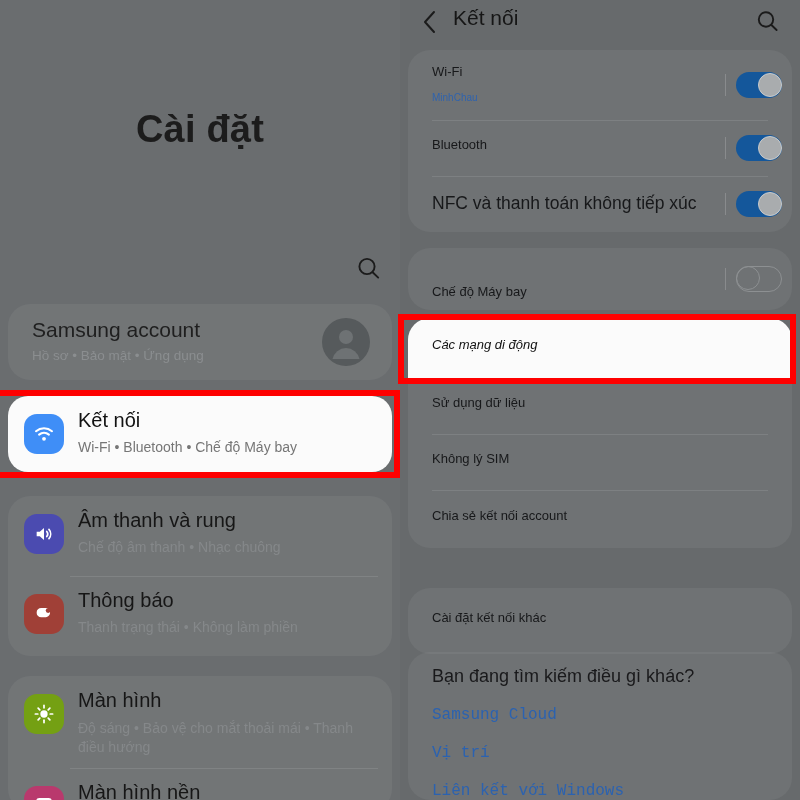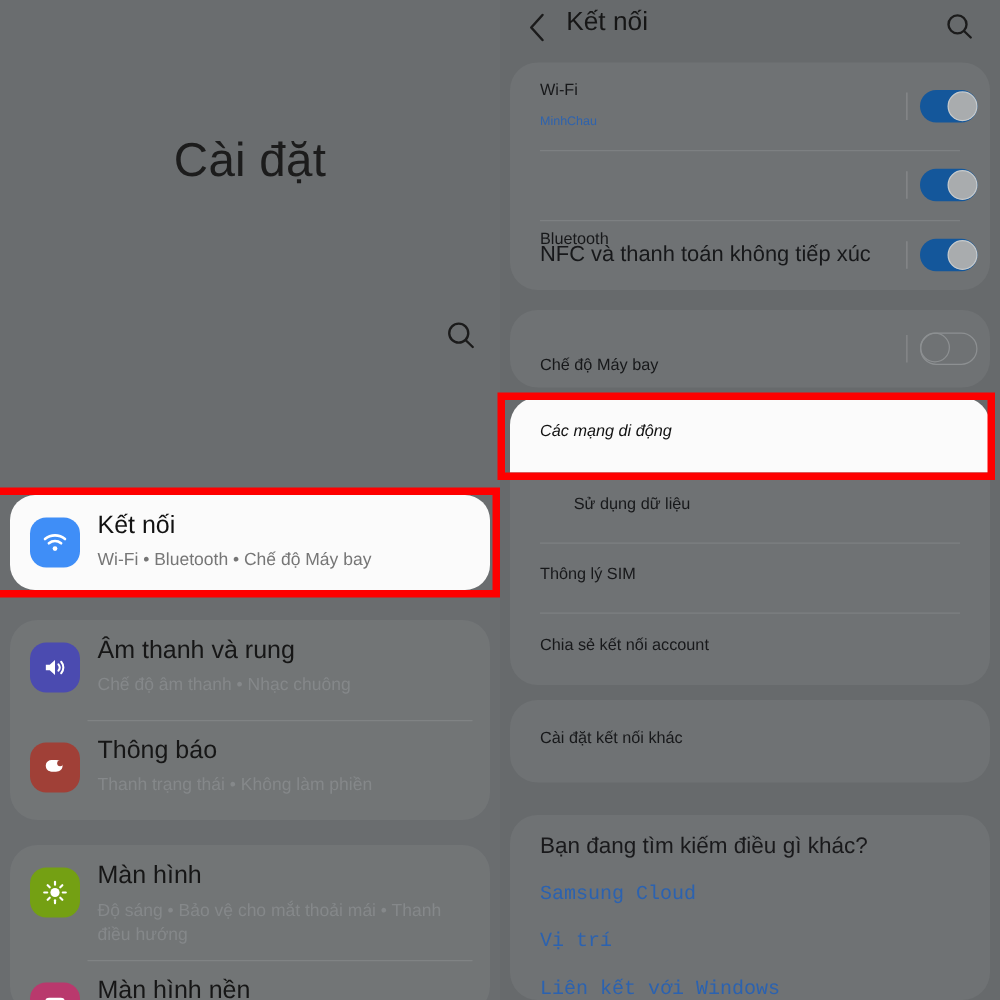--- a/index.html
+++ b/index.html
@@ -15,21 +15,21 @@
     position: absolute; top: 0; width: 400px; height: 800px;
     overflow: hidden;
   }
   #left-pane  { left: 0;   background: #6a6d6f; }
   #right-pane { left: 400px; background: #676a6c; }
 
   
   .settings-title {
     position: absolute; top: 108px; left: 0; width: 400px;
     text-align: center;
-    font-size: 38px; font-weight: 400; color: #1c1c1c;
+    font-size: 38px; font-weight: 700; color: #1c1c1c;
     letter-spacing: .2px;
   }
   .left-search {
     position: absolute; top: 252px; left: 352px;
     width: 34px; height: 34px;
   }
 
   .card {
     position: absolute; left: 8px; width: 384px;
     background: rgba(255,255,255,0.055);
@@ -106,21 +106,21 @@
   }
 
   .rcard {
     position: absolute; left: 8px; width: 384px;
     background: rgba(255,255,255,0.055);
     border-radius: 22px;
   }
   #rcard-toggles { top: 50px; height: 182px; }
   #rcard-air     { top: 248px; height: 62px; }
   #rcard-mobile  { top: 318px; height: 230px; }
-  #rcard-other   { top: 560px; height: 66px; }
+  #rcard-other   { top: 588px; height: 66px; }
   #rcard-looking { top: 652px; height: 148px; }
 
   .trow { position: absolute; left: 0; width: 384px; }
   .trow-label {
     position: absolute; left: 24px;
     font-size: 13px; color: #17181a; font-weight: 400;
     white-space: nowrap;
   }
   .trow-sub {
     position: absolute; left: 24px;
@@ -182,20 +182,30 @@
 
   <div class="settings-title">Cài đặt</div>
 
   <div class="left-search">
     <svg width="34" height="34" viewBox="0 0 34 34">
       <circle cx="15" cy="14.5" r="7.6" fill="none" stroke="#1b1b1b" stroke-width="1.9"></circle>
       <line x1="20.6" y1="20.2" x2="26.2" y2="25.6" stroke="#1b1b1b" stroke-width="1.9" stroke-linecap="round"></line>
     </svg>
   </div>
 
+  <div class="card" id="card-account">
+    <div class="acct-title">Samsung account</div>
+    <div class="acct-sub">Hồ sơ  •  Bảo mật  •  Ứng dụng</div>
+    <div class="avatar">
+      <svg width="48" height="48" viewBox="0 0 48 48">
+        <circle cx="24" cy="19" r="7" fill="#6e7274"></circle>
+        <path d="M10.5 41 a13.8 13.8 0 0 1 27 0 z" fill="#6e7274"></path>
+      </svg>
+    </div>
+  </div>
 
   <div id="card-connections">
     <div class="row-icon" style="background:#3f8ef7;">
       <svg width="24" height="24" viewBox="0 0 24 24">
         <path d="M4 9.2a12.5 12.5 0 0 1 16 0" fill="none" stroke="#ffffff" stroke-width="2.1" stroke-linecap="round"></path>
         <path d="M7.1 12.6a8 8 0 0 1 9.8 0" fill="none" stroke="#ffffff" stroke-width="2.1" stroke-linecap="round"></path>
         <circle cx="12" cy="16.8" r="1.9" fill="#ffffff"></circle>
       </svg>
     </div>
     <div class="row-title">Kết nối</div>
@@ -292,21 +302,21 @@
       <div class="trow-sub" style="top:42px;">MinhChau</div>
       <div class="tsep" style="right:66px;top:24px;"></div>
       <div class="toggle on" style="right:10px;top:22px;">
           <div class="knob"></div>
         </div>
     </div>
 
     <div class="rdivider" style="top:70px;"></div>
 
     <div class="trow" style="top:70px;height:56px;">
-      <div class="trow-label" style="top:17px;margin-top:46px;">Bluetooth</div>
+      <div class="trow-label" style="top:17px;">Bluetooth</div>
       <div class="tsep" style="right:66px;top:17px;"></div>
       <div class="toggle on" style="right:10px;top:15px;">
           <div class="knob"></div>
         </div>
     </div>
 
     <div class="rdivider" style="top:126px;"></div>
 
     <div class="trow" style="top:126px;height:56px;">
       <div class="trow-label" style="top:17px;font-size:17.5px;">NFC và thanh toán không tiếp xúc</div>
@@ -327,26 +337,26 @@
     </div>
   </div>
 
   <div class="rcard" id="rcard-mobile">
 
     <div id="mobile-networks-hl">
       <div class="trow-label">Các mạng di động</div>
     </div>
 
     <div class="trow" style="top:60px;height:56px;">
-      <div class="trow-label" style="top:17px;margin-left:27px;">Sử dụng dữ liệu</div>
+      <div class="trow-label" style="top:17px;">Sử dụng dữ liệu</div>
     </div>
     <div class="rdivider" style="top:116px;"></div>
 
     <div class="trow" style="top:116px;height:56px;">
-      <div class="trow-label" style="top:17px;">Thông lý SIM</div>
+      <div class="trow-label" style="top:17px;">Không lý SIM</div>
     </div>
     <div class="rdivider" style="top:172px;"></div>
 
     <div class="trow" style="top:172px;height:58px;">
       <div class="trow-label" style="top:18px;">Chia sẻ kết nối account</div>
     </div>
   </div>
 
   <div class="rcard" id="rcard-other">
     <div class="trow" style="top:0;height:66px;">

